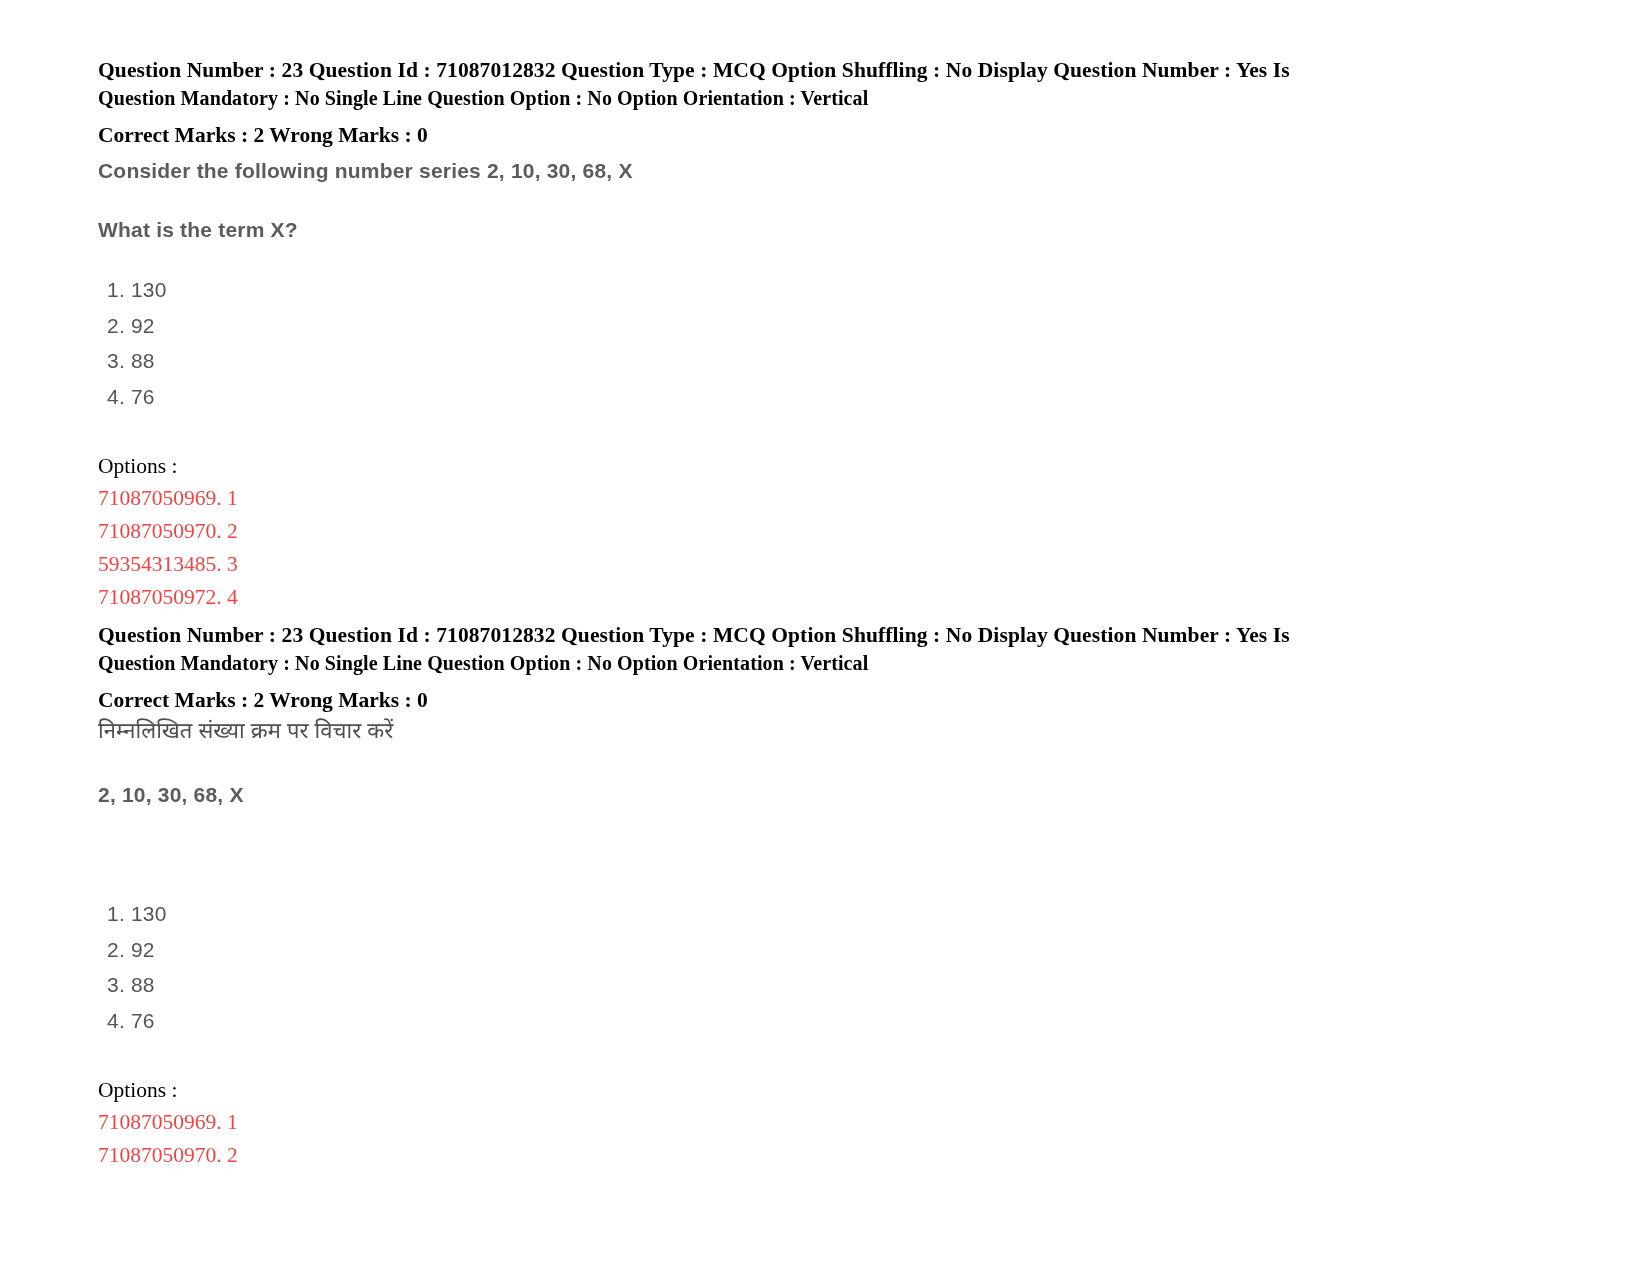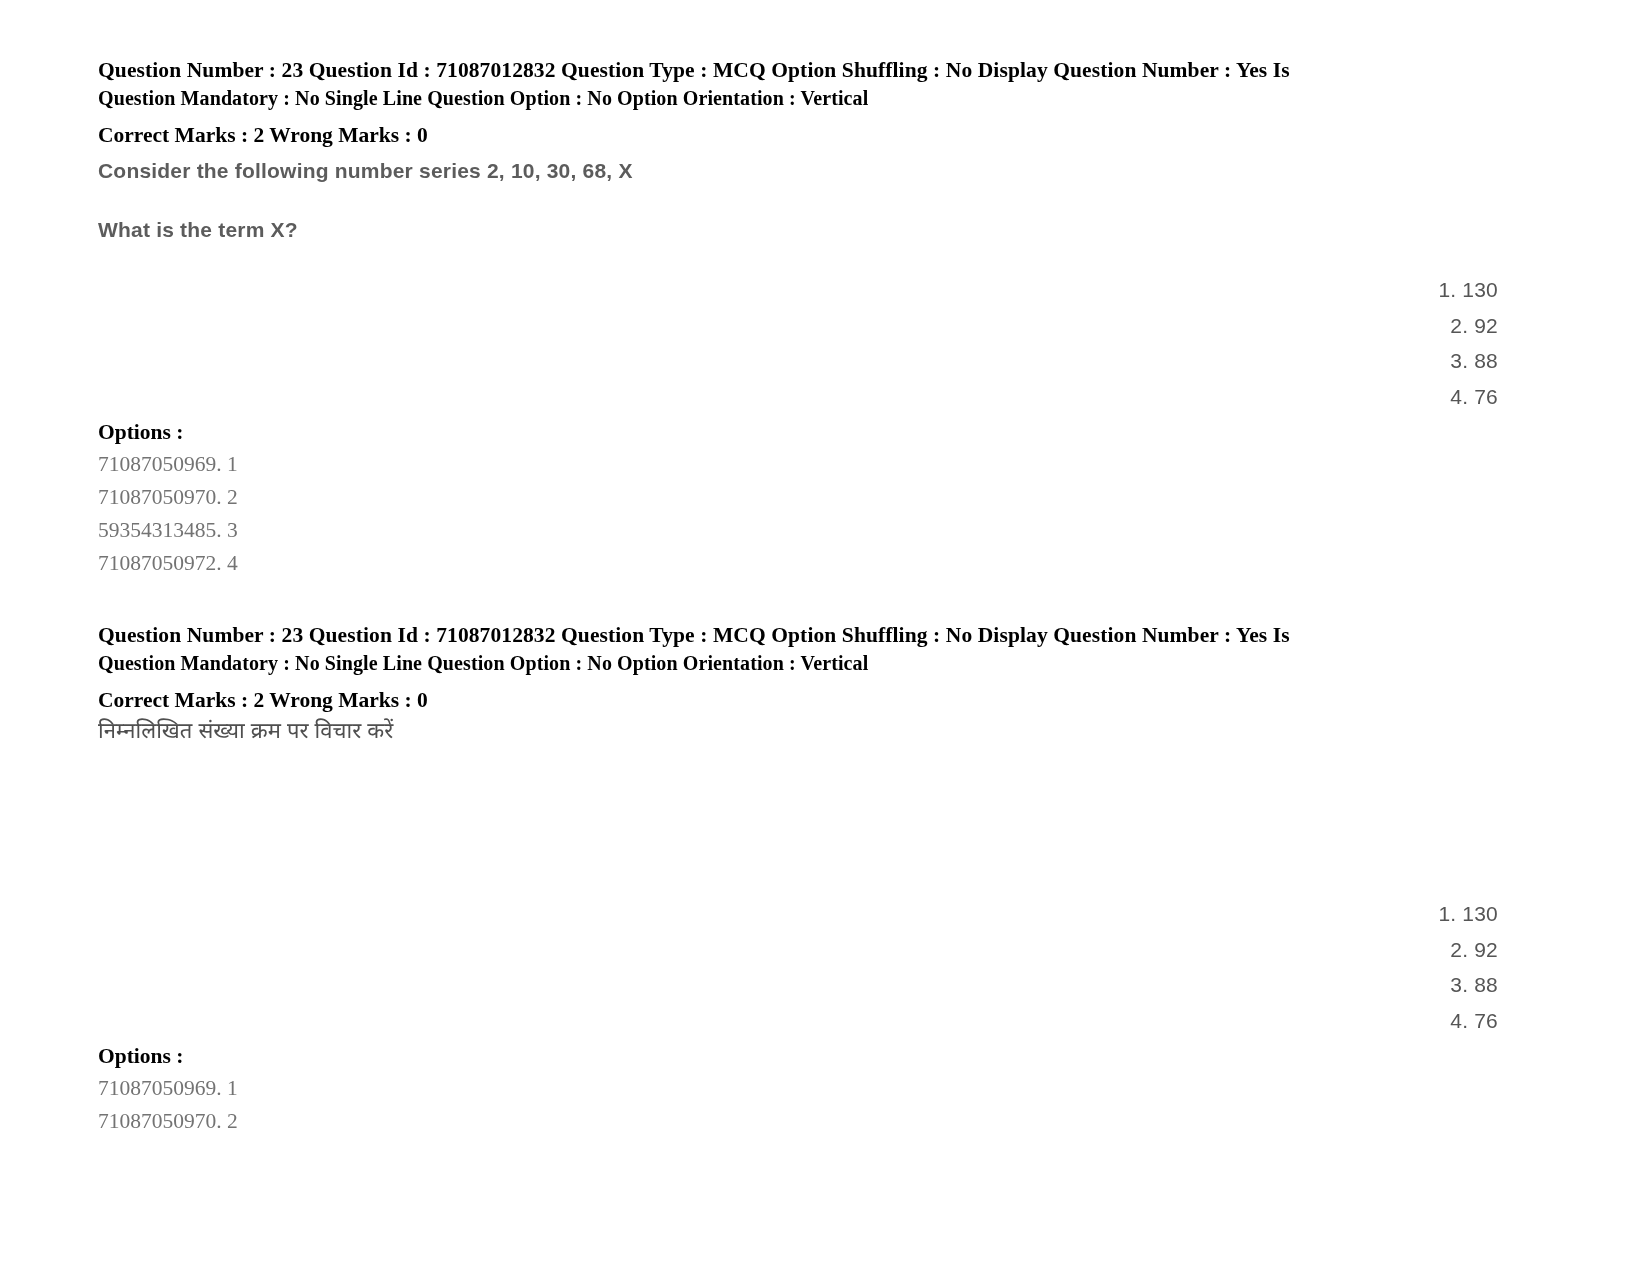--- a/index.html
+++ b/index.html
@@ -75,35 +75,35 @@
   .choices {
     font-family: "Liberation Sans", "DejaVu Sans", sans-serif;
     font-size: 21px;
     color: #555555;
     letter-spacing: 0.2px;
   }
   .choice {
     line-height: 35.5px;
     padding-left: 9px;
     white-space: nowrap;
-    text-align: right;
   }
   .options-label {
     font-family: "Liberation Serif", "DejaVu Serif", serif;
-    font-weight: bold;
+    font-weight: normal;
     font-size: 21.5px;
     line-height: 32px;
     color: #000000;
+    margin-top: 34px;
   }
   .option-id {
     font-family: "Liberation Serif", "DejaVu Serif", serif;
     font-weight: normal;
     font-size: 21.5px;
     line-height: 33px;
-    color: #737373;
+    color: #ef4444;
     white-space: nowrap;
   }
 </style>
 </head>
 <body>
 
 <div class="page">
 
   <div class="block" style="top:56px;">
     <div class="meta">Question Number : 23 Question Id : 71087012832 Question Type : MCQ Option Shuffling : No Display Question Number : Yes Is</div>
@@ -135,20 +135,23 @@
 
   <div class="block" style="top:621px;">
     <div class="meta">Question Number : 23 Question Id : 71087012832 Question Type : MCQ Option Shuffling : No Display Question Number : Yes Is</div>
     <div class="meta-line2">Question Mandatory : No Single Line Question Option : No Option Orientation : Vertical</div>
     <div class="marks">Correct Marks : 2 Wrong Marks : 0</div>
   </div>
 
   <div class="block qbody-hi" style="top:715px;">
     <div>निम्नलिखित संख्या क्रम पर विचार करें</div>
   </div>
+  <div class="block qbody" style="top:780px;">
+    <div>2, 10, 30, 68, X</div>
+  </div>
 
   <div class="block choices" style="top:896px;">
     <div class="choice">1. 130</div>
     <div class="choice">2. 92</div>
     <div class="choice">3. 88</div>
     <div class="choice">4. 76</div>
   </div>
 
   <div class="block" style="top:1040px;">
     <div class="options-label">Options :</div>

